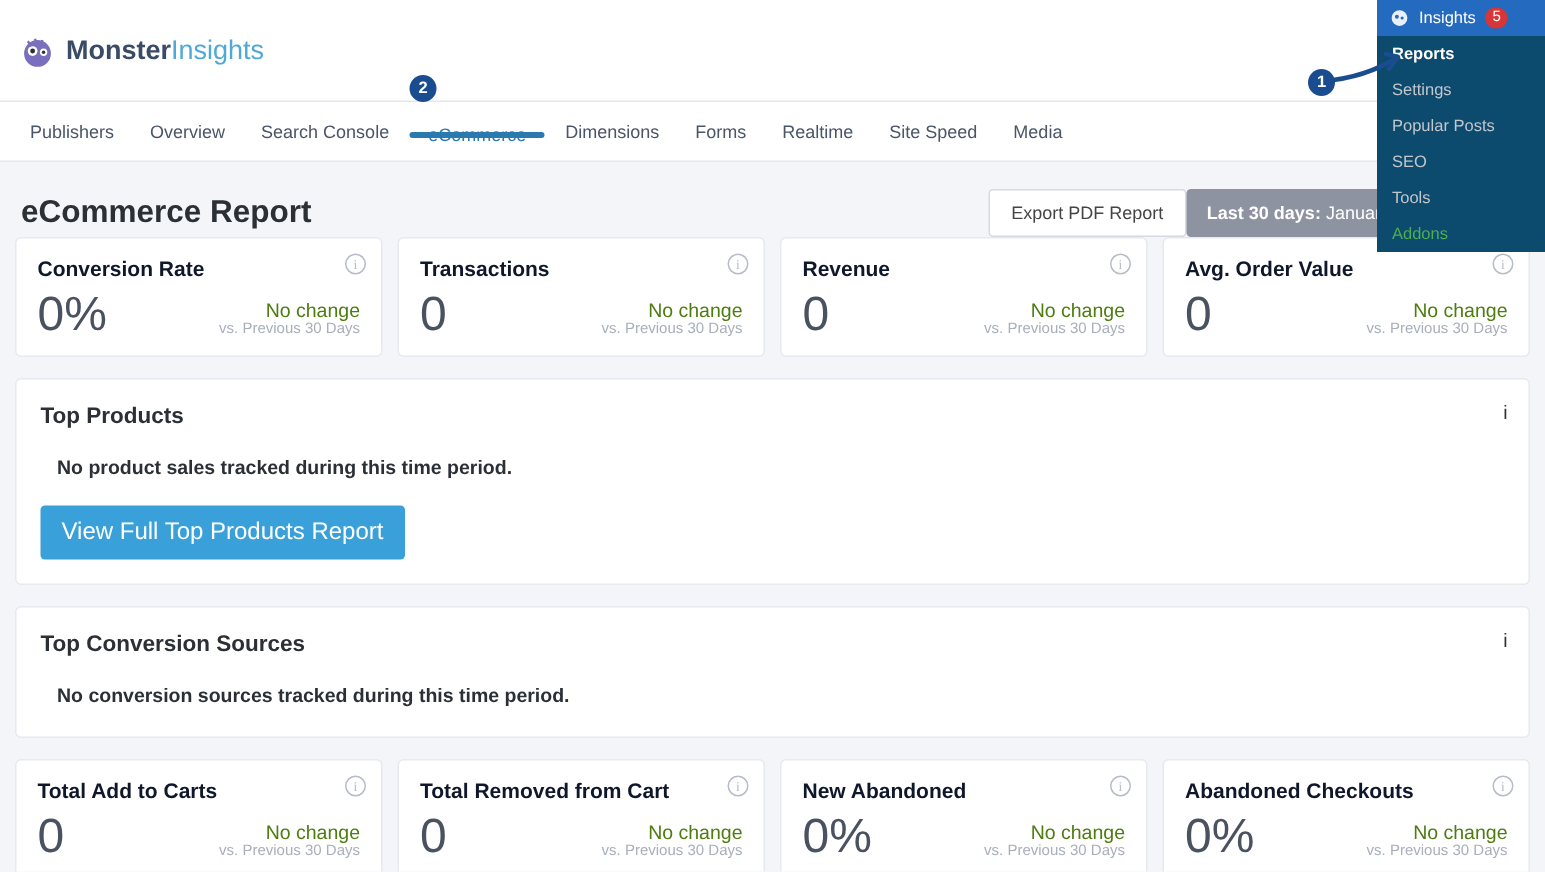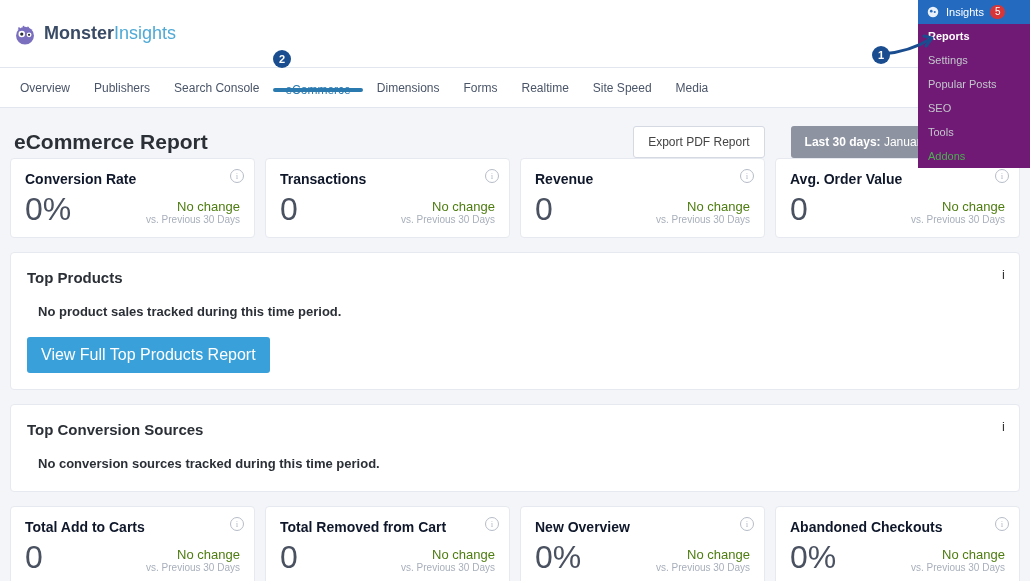--- a/index.html
+++ b/index.html
@@ -65,21 +65,21 @@
     display: flex;
     align-items: center;
     justify-content: space-between;
     padding: 0 4px;
   }
   .page-title {
     font-size: 21px;
     font-weight: 700;
     color: #2b2f36;
   }
-  .page-actions { display: flex; gap: 26px; }
+  .page-actions { display: flex; gap: 0; }
   .btn-outline {
     background: #fff;
     border: 1px solid #d4d9e2;
     color: #444;
     padding: 8px 14px;
     border-radius: 3px;
     font-size: 12px;
     cursor: pointer;
   }
   .btn-range {
@@ -181,21 +181,21 @@
     padding: 0 8px;
   }
   .admin-menu-head .badge {
     background: #d63638;
     border-radius: 8px;
     padding: 0 5px;
     font-size: 10px;
     line-height: 14px;
   }
   .admin-menu-body {
-    background: #701a75;
+    background: #0c4a6e;
   }
   .admin-menu-item {
     padding: 6px 10px;
     color: #c3c7cc;
     cursor: pointer;
   }
   .admin-menu-item.active { color: #fff; font-weight: 600; }
   .admin-menu-item.addons { color: #4caf50; }
 
   .mi-icon {
@@ -216,22 +216,22 @@
       <circle cx="21" cy="17" r="1.4" fill="#2b2f36"></circle>
       <path d="M8 8 L11 12 M14 6 L15 11 M20 7 L19 11" stroke="#7a6fbf" stroke-width="2" fill="none"></path>
     </svg>
     <span class="logo-text">
       <span>Monster</span><span class="accent">Insights</span>
     </span>
   </div>
 </div>
 
 <div class="tabs">
+  <div class="tab">Publishers</div>
   <div class="tab">Overview</div>
-  <div class="tab">Publishers</div>
   <div class="tab">Search Console</div>
   <div class="tab active">eCommerce</div>
   <div class="tab">Dimensions</div>
   <div class="tab">Forms</div>
   <div class="tab">Realtime</div>
   <div class="tab">Site Speed</div>
   <div class="tab">Media</div>
 </div>
 
 <div class="page">
@@ -325,21 +325,21 @@
       <div class="metric-body">
         <div class="metric-value">0</div>
         <div class="metric-change">
           <div class="change-text">No change</div>
           <div class="change-sub">vs. Previous 30 Days</div>
         </div>
       </div>
     </div>
     <div class="card">
       <div class="info-icon">i</div>
-      <div class="metric-title">New Overview</div>
+      <div class="metric-title">New Abandoned</div>
       <div class="metric-body">
         <div class="metric-value">0%</div>
         <div class="metric-change">
           <div class="change-text">No change</div>
           <div class="change-sub">vs. Previous 30 Days</div>
         </div>
       </div>
     </div>
     <div class="card">
       <div class="info-icon">i</div>

